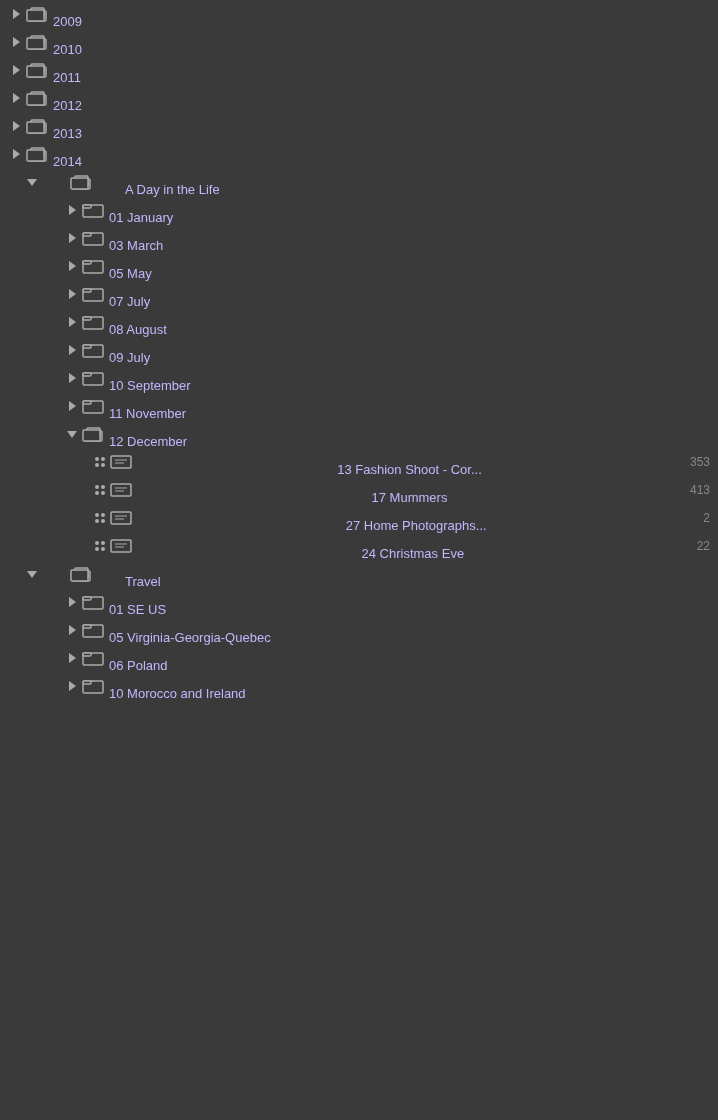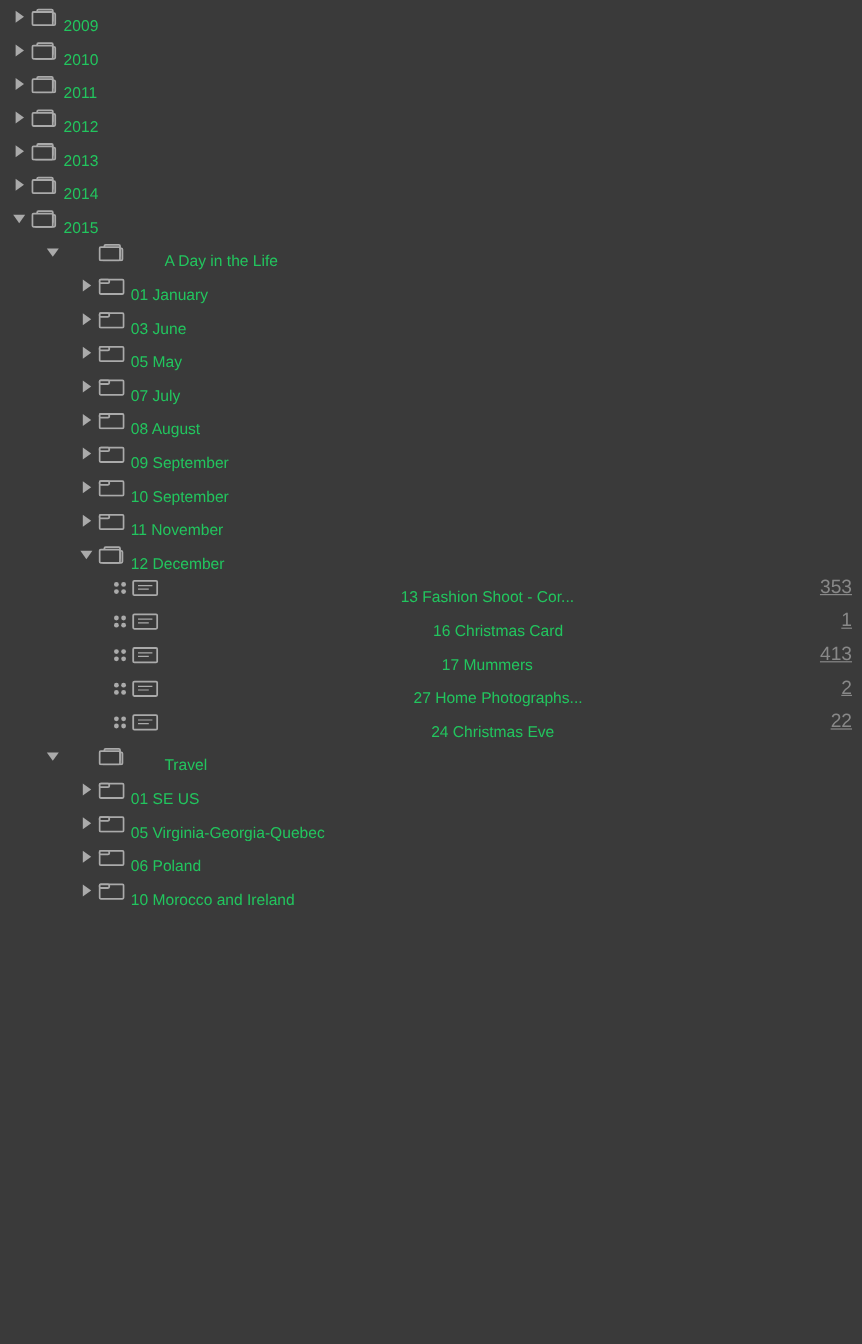--- a/index.html
+++ b/index.html
@@ -26,21 +26,21 @@
     .tree-item {
       display: flex;
       align-items: center;
       height: 28px;
       padding-right: 8px;
       cursor: pointer;
       position: relative;
     }
 
     .indent-0 { padding-left: 8px; }
-    .indent-1 { padding-left: 36px; gap: 28px; }
+    .indent-1 { padding-left: 24px; gap: 28px; }
     .indent-2 { padding-left: 64px; }
     .indent-3 { padding-left: 92px; text-align: center; }
 
     .toggle-arrow {
       width: 16px;
       height: 16px;
       display: inline-flex;
       align-items: center;
       justify-content: center;
       flex-shrink: 0;
@@ -103,30 +103,29 @@
     .collection-icon svg {
       width: 22px;
       height: 16px;
     }
 
     .item-label {
       flex: 1;
       white-space: nowrap;
       overflow: hidden;
       text-overflow: ellipsis;
-      color: #22c55e;
+      color: #c4b5fd;
       margin-top: 15px;
     }
 
     .item-count {
       color: #888;
-      font-size: 16px;
+      font-size: 12px;
       margin-left: 8px;
       flex-shrink: 0;
-      text-decoration: underline;
     }
   </style>
 </head>
 <body>
 
 <div class="tree-container" id="tree-root">
     <div class="tree-item indent-0">
       <span class="toggle-arrow collapsed"></span>
       <span class="collection-icon"><svg viewBox="0 0 22 16" width="22" height="16" fill="none" xmlns="http://www.w3.org/2000/svg">
     <rect x="3" y="5" width="17" height="10" rx="1" stroke="#aaa" stroke-width="1.5" fill="#3a3a3a"></rect>
@@ -173,29 +172,20 @@
     </div>
     <div class="tree-item indent-0">
       <span class="toggle-arrow collapsed"></span>
       <span class="collection-icon"><svg viewBox="0 0 22 16" width="22" height="16" fill="none" xmlns="http://www.w3.org/2000/svg">
     <rect x="3" y="5" width="17" height="10" rx="1" stroke="#aaa" stroke-width="1.5" fill="#3a3a3a"></rect>
     <rect x="5" y="2" width="13" height="10" rx="1" stroke="#aaa" stroke-width="1.5" fill="#3a3a3a"></rect>
     <rect x="1" y="4" width="17" height="11" rx="1" stroke="#aaa" stroke-width="1.5" fill="#3a3a3a"></rect>
   </svg></span>
       <span class="item-label">2014</span>
     </div>
-    <div class="tree-item indent-0">
-      <span class="toggle-arrow expanded"></span>
-      <span class="collection-icon"><svg viewBox="0 0 22 16" width="22" height="16" fill="none" xmlns="http://www.w3.org/2000/svg">
-    <rect x="3" y="5" width="17" height="10" rx="1" stroke="#aaa" stroke-width="1.5" fill="#3a3a3a"></rect>
-    <rect x="5" y="2" width="13" height="10" rx="1" stroke="#aaa" stroke-width="1.5" fill="#3a3a3a"></rect>
-    <rect x="1" y="4" width="17" height="11" rx="1" stroke="#aaa" stroke-width="1.5" fill="#3a3a3a"></rect>
-  </svg></span>
-      <span class="item-label">2015</span>
-    </div>
     <div class="tree-item indent-1">
       <span class="toggle-arrow expanded"></span>
       <span class="collection-icon"><svg viewBox="0 0 22 16" width="22" height="16" fill="none" xmlns="http://www.w3.org/2000/svg">
     <rect x="3" y="5" width="17" height="10" rx="1" stroke="#aaa" stroke-width="1.5" fill="#3a3a3a"></rect>
     <rect x="5" y="2" width="13" height="10" rx="1" stroke="#aaa" stroke-width="1.5" fill="#3a3a3a"></rect>
     <rect x="1" y="4" width="17" height="11" rx="1" stroke="#aaa" stroke-width="1.5" fill="#3a3a3a"></rect>
   </svg></span>
       <span class="item-label">A Day in the Life</span>
     </div>
     <div class="tree-item indent-2">
@@ -205,21 +195,21 @@
     <rect x="1" y="3" width="8" height="3" rx="1" stroke="#aaa" stroke-width="1.5" fill="#3a3a3a"></rect>
   </svg></span>
       <span class="item-label">01 January</span>
     </div>
     <div class="tree-item indent-2">
       <span class="toggle-arrow collapsed"></span>
       <span class="collection-icon"><svg viewBox="0 0 22 16" width="22" height="16" fill="none" xmlns="http://www.w3.org/2000/svg">
     <rect x="1" y="3" width="20" height="12" rx="1" stroke="#aaa" stroke-width="1.5" fill="#3a3a3a"></rect>
     <rect x="1" y="3" width="8" height="3" rx="1" stroke="#aaa" stroke-width="1.5" fill="#3a3a3a"></rect>
   </svg></span>
-      <span class="item-label">03 June</span>
+      <span class="item-label">03 March</span>
     </div>
     <div class="tree-item indent-2">
       <span class="toggle-arrow collapsed"></span>
       <span class="collection-icon"><svg viewBox="0 0 22 16" width="22" height="16" fill="none" xmlns="http://www.w3.org/2000/svg">
     <rect x="1" y="3" width="20" height="12" rx="1" stroke="#aaa" stroke-width="1.5" fill="#3a3a3a"></rect>
     <rect x="1" y="3" width="8" height="3" rx="1" stroke="#aaa" stroke-width="1.5" fill="#3a3a3a"></rect>
   </svg></span>
       <span class="item-label">05 May</span>
     </div>
     <div class="tree-item indent-2">
@@ -237,21 +227,21 @@
     <rect x="1" y="3" width="8" height="3" rx="1" stroke="#aaa" stroke-width="1.5" fill="#3a3a3a"></rect>
   </svg></span>
       <span class="item-label">08 August</span>
     </div>
     <div class="tree-item indent-2">
       <span class="toggle-arrow collapsed"></span>
       <span class="collection-icon"><svg viewBox="0 0 22 16" width="22" height="16" fill="none" xmlns="http://www.w3.org/2000/svg">
     <rect x="1" y="3" width="20" height="12" rx="1" stroke="#aaa" stroke-width="1.5" fill="#3a3a3a"></rect>
     <rect x="1" y="3" width="8" height="3" rx="1" stroke="#aaa" stroke-width="1.5" fill="#3a3a3a"></rect>
   </svg></span>
-      <span class="item-label">09 September</span>
+      <span class="item-label">09 July</span>
     </div>
     <div class="tree-item indent-2">
       <span class="toggle-arrow collapsed"></span>
       <span class="collection-icon"><svg viewBox="0 0 22 16" width="22" height="16" fill="none" xmlns="http://www.w3.org/2000/svg">
     <rect x="1" y="3" width="20" height="12" rx="1" stroke="#aaa" stroke-width="1.5" fill="#3a3a3a"></rect>
     <rect x="1" y="3" width="8" height="3" rx="1" stroke="#aaa" stroke-width="1.5" fill="#3a3a3a"></rect>
   </svg></span>
       <span class="item-label">10 September</span>
     </div>
     <div class="tree-item indent-2">
@@ -295,71 +285,54 @@
           <span></span>
           <span></span>
           <span></span>
   </span>
       </span>
       <span class="collection-icon"><svg viewBox="0 0 22 16" width="22" height="16" fill="none" xmlns="http://www.w3.org/2000/svg">
     <rect x="1" y="2" width="20" height="12" rx="1" stroke="#aaa" stroke-width="1.5" fill="#3a3a3a"></rect>
     <line x1="5" y1="6" x2="17" y2="6" stroke="#aaa" stroke-width="1"></line>
     <line x1="5" y1="9" x2="14" y2="9" stroke="#aaa" stroke-width="1"></line>
   </svg></span>
-      <span class="item-label">16 Christmas Card</span>
-      <span class="item-count">1</span>
+      <span class="item-label">17 Mummers</span>
+      <span class="item-count">413</span>
     </div>
     <div class="tree-item indent-3">
       <span class="toggle-arrow dots">
         <span class="dots-icon">
     <span></span>
           <span></span>
           <span></span>
           <span></span>
   </span>
       </span>
       <span class="collection-icon"><svg viewBox="0 0 22 16" width="22" height="16" fill="none" xmlns="http://www.w3.org/2000/svg">
     <rect x="1" y="2" width="20" height="12" rx="1" stroke="#aaa" stroke-width="1.5" fill="#3a3a3a"></rect>
     <line x1="5" y1="6" x2="17" y2="6" stroke="#aaa" stroke-width="1"></line>
     <line x1="5" y1="9" x2="14" y2="9" stroke="#aaa" stroke-width="1"></line>
   </svg></span>
-      <span class="item-label">17 Mummers</span>
-      <span class="item-count">413</span>
+      <span class="item-label">27 Home Photographs...</span>
+      <span class="item-count">2</span>
     </div>
     <div class="tree-item indent-3">
       <span class="toggle-arrow dots">
         <span class="dots-icon">
     <span></span>
           <span></span>
           <span></span>
           <span></span>
   </span>
       </span>
       <span class="collection-icon"><svg viewBox="0 0 22 16" width="22" height="16" fill="none" xmlns="http://www.w3.org/2000/svg">
     <rect x="1" y="2" width="20" height="12" rx="1" stroke="#aaa" stroke-width="1.5" fill="#3a3a3a"></rect>
     <line x1="5" y1="6" x2="17" y2="6" stroke="#aaa" stroke-width="1"></line>
     <line x1="5" y1="9" x2="14" y2="9" stroke="#aaa" stroke-width="1"></line>
   </svg></span>
-      <span class="item-label">27 Home Photographs...</span>
-      <span class="item-count">2</span>
-    </div>
-    <div class="tree-item indent-3">
-      <span class="toggle-arrow dots">
-        <span class="dots-icon">
-    <span></span>
-          <span></span>
-          <span></span>
-          <span></span>
-  </span>
-      </span>
-      <span class="collection-icon"><svg viewBox="0 0 22 16" width="22" height="16" fill="none" xmlns="http://www.w3.org/2000/svg">
-    <rect x="1" y="2" width="20" height="12" rx="1" stroke="#aaa" stroke-width="1.5" fill="#3a3a3a"></rect>
-    <line x1="5" y1="6" x2="17" y2="6" stroke="#aaa" stroke-width="1"></line>
-    <line x1="5" y1="9" x2="14" y2="9" stroke="#aaa" stroke-width="1"></line>
-  </svg></span>
       <span class="item-label">24 Christmas Eve</span>
       <span class="item-count">22</span>
     </div>
     <div class="tree-item indent-1">
       <span class="toggle-arrow expanded"></span>
       <span class="collection-icon"><svg viewBox="0 0 22 16" width="22" height="16" fill="none" xmlns="http://www.w3.org/2000/svg">
     <rect x="3" y="5" width="17" height="10" rx="1" stroke="#aaa" stroke-width="1.5" fill="#3a3a3a"></rect>
     <rect x="5" y="2" width="13" height="10" rx="1" stroke="#aaa" stroke-width="1.5" fill="#3a3a3a"></rect>
     <rect x="1" y="4" width="17" height="11" rx="1" stroke="#aaa" stroke-width="1.5" fill="#3a3a3a"></rect>
   </svg></span>

